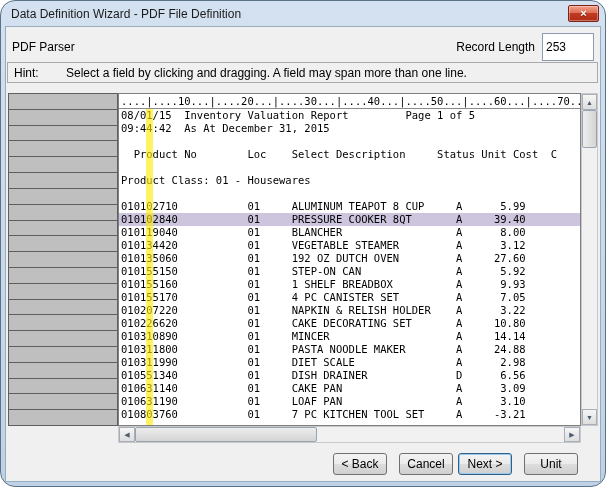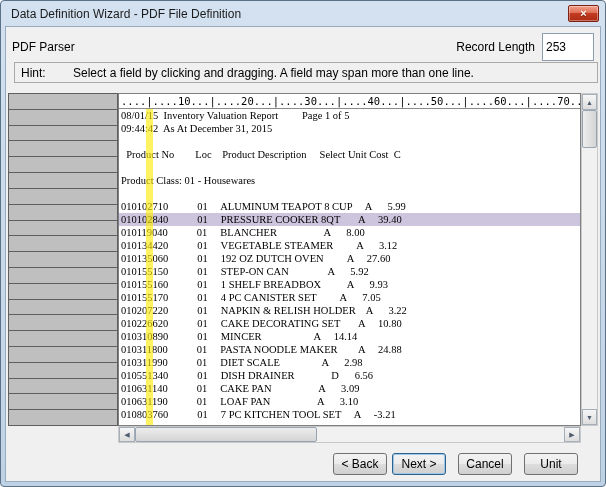--- a/index.html
+++ b/index.html
@@ -2,21 +2,21 @@
 <html><head>
 <meta charset="utf-8">
 <style>
   * { margin:0; padding:0; box-sizing:border-box; }
   html,body { width:606px; height:487px; }
   body { font-family:"Liberation Sans", sans-serif; font-size:12px; color:#000; background:#fff; }
 
   .dialog {
     position:absolute; left:0; top:0; width:606px; height:487px;
     background:linear-gradient(#D3E1F0,#BFD2E5);
-    border:1px solid #5A7186; border-radius:4px;
+    border:1px solid #5A7186; border-radius:15px;
     padding:0 4px 4px 4px;
   }
   .titlebar { height:25px; display:flex; align-items:center; padding:0 2px 0 6px; }
   .title { font-size:12px; color:#1b1b1b; }
   .close-btn {
     margin-left:auto; width:31px; height:17px;
     background:linear-gradient(#F3A08D 0%, #DE6F55 45%, #C23A22 50%, #AE2D14 100%);
     border:1px solid #7E2114; border-radius:2px;
     display:flex; align-items:center; justify-content:center;
     box-shadow:inset 0 0 0 1px rgba(255,255,255,0.35);
@@ -37,42 +37,42 @@
   }
   .combo-val { padding-left:4px; flex:1; }
   .combo-arrow { width:16px; text-align:center; font-size:7px; color:#222; }
   .rl-label { margin-left:auto;text-align:right; }
   .rl-input {
     margin-left:7px; width:52px; height:28px; background:#fff;
     border:1px solid #8A9CAE; font-family:"Liberation Sans",sans-serif; font-size:12px; padding-left:3px;
   }
 
   .hint {
-    position:absolute; left:8px; right:2px; top:35px; height:21px;
+    position:absolute; left:1px; right:2px; top:35px; height:21px;
     background:#F0F0F0; border:1px solid #A9A9A9;
     display:flex; align-items:center;
   }
   .hint-lbl { width:58px; padding-left:6px; }
   .hint-text { }
 
   .preview {
     position:absolute; left:2px; right:2px; top:66px; height:350px;
     display:grid; grid-template-columns:110px 1fr 17px; grid-template-rows:1fr 17px;
   }
   .fieldgrid { grid-area:1/1; display:flex; flex-direction:column; }
   .fieldgrid .cell { flex:1; background:#BFBFBF; border:1px solid #5F5F5F; margin-top:-1px; }
   .fieldgrid .cell:first-child { margin-top:0; }
 
   .textwrap {
     grid-area:1/2; position:relative; background:#fff;
     border:1px solid #7F7F7F; overflow:hidden;
     font-family:"DejaVu Sans Mono","Liberation Mono",monospace; font-size:10.5px;
   }
   .ruler { height:15px; line-height:14px; white-space:pre; padding-left:2px; border-bottom:1px solid #8A8A8A; overflow:hidden; }
-  .report { position:absolute; left:0; right:0; top:15px; bottom:0; overflow:hidden;font-family:Liberation Serif, serif; }
+  .report { position:absolute; left:0; right:0; top:15px; bottom:0; overflow:hidden; }
   .line { height:13px; line-height:13px; white-space:pre; padding-left:2px; }
   .line.hi { background:#CDC5DE; }
   .col-highlight {
     position:absolute; left:27px; top:15px; bottom:0; width:7px;
     background:rgba(255,235,0,0.62); pointer-events:auto;
   }
 
   .vscroll { grid-area:1/3; display:flex; flex-direction:column; background:#F2F1F1; border:1px solid #C9C9C9; }
   .hscroll { grid-area:2/2; display:flex; background:#F2F1F1; border:1px solid #C9C9C9; }
   .corner { grid-area:2/3; background:#F0F0F0; }
@@ -144,21 +144,21 @@
           <div class="cell"></div>
           <div class="cell"></div>
         </div>
 
       <div class="textwrap">
         <div class="ruler">....|....10...|....20...|....30...|....40...|....50...|....60...|....70...|....</div>
         <div class="report">
             <div class="line">08/01/15  Inventory Valuation Report         Page 1 of 5</div>
             <div class="line">09:44:42  As At December 31, 2015</div>
             <div class="line">&nbsp;</div>
-            <div class="line">  Product No        Loc    Product Description     Select Unit Cost  C</div>
+            <div class="line">  Product No        Loc    Select Description     Status Unit Cost  C</div>
             <div class="line">&nbsp;</div>
             <div class="line">Product Class: 01 - Housewares</div>
             <div class="line">&nbsp;</div>
             <div class="line">010102710           01     ALUMINUM TEAPOT 8 CUP     A      5.99</div>
             <div class="line hi">010102840           01     PRESSURE COOKER 8QT       A     39.40</div>
             <div class="line">010119040           01     BLANCHER                  A      8.00</div>
             <div class="line">010134420           01     VEGETABLE STEAMER         A      3.12</div>
             <div class="line">010135060           01     192 OZ DUTCH OVEN         A     27.60</div>
             <div class="line">010155150           01     STEP-ON CAN               A      5.92</div>
             <div class="line">010155160           01     1 SHELF BREADBOX          A      9.93</div>
@@ -197,19 +197,19 @@
         </div>
         <div class="sbtn">
           <span>▶</span>
         </div>
       </div>
       <div class="corner"></div>
     </div>
 
     <div class="btnrow">
       <button class="btn">&lt; Back</button>
+      <button class="btn gap">Cancel</button>
       <button class="btn default">Next &gt;</button>
-      <button class="btn gap">Cancel</button>
       <button class="btn gap">Unit</button>
     </div>
 
   </div>
 </div>
 
 </body></html>

